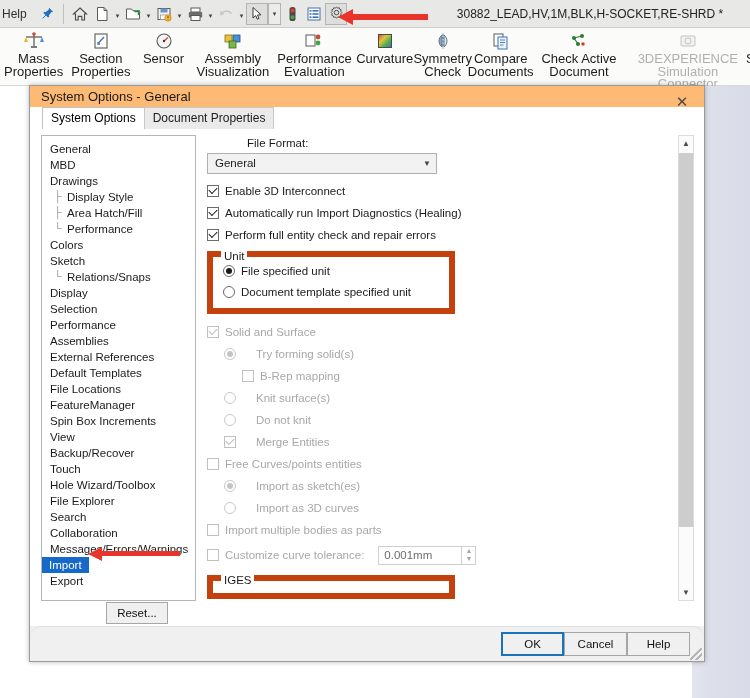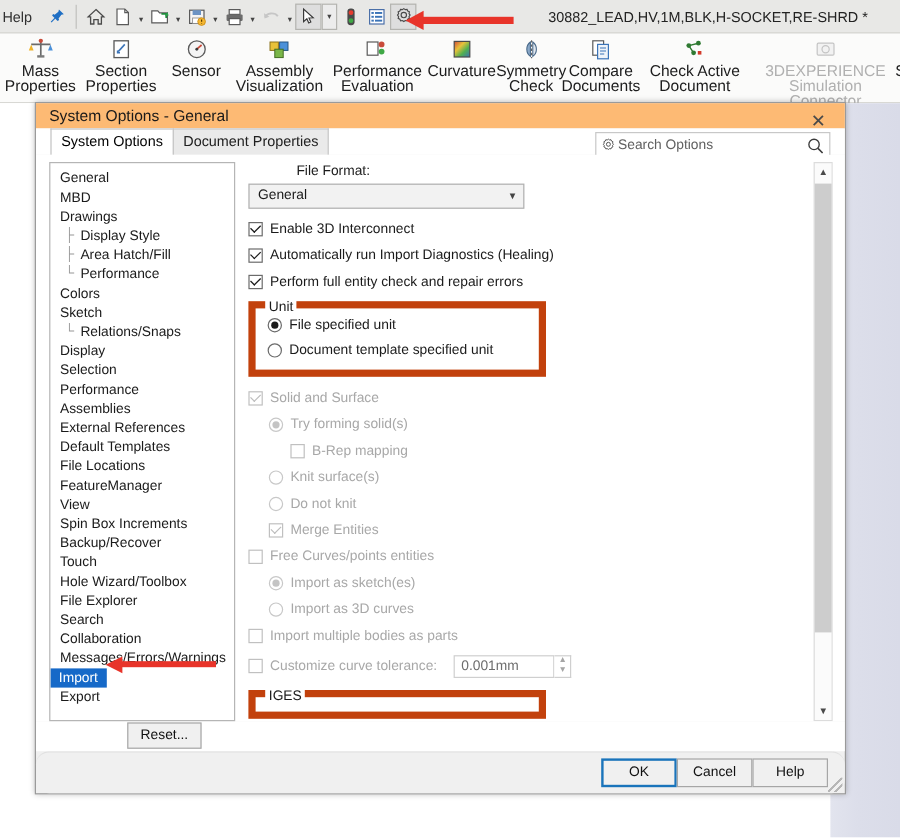--- a/index.html
+++ b/index.html
@@ -193,21 +193,21 @@
   .group{
     border:6px solid #c2410c; margin:2px 0 12px 0; width:248px;
     padding:8px 10px 10px 10px; position:relative;
   }
   .group-title{
     position:absolute; top:-7px; left:8px; background:#fff;
     padding:0 3px; font-size:11.5px; color:#1a1a1a;
   }
   .group.iges{ height:24px; padding:0; margin-top:4px; width:248px; }
 
-  .ind1{ margin-left:17px; }
+  .ind1{ margin-left:17px;gap:14px; }
   .ind2{ margin-left:35px; }
 
   .spinrow{ display:flex; align-items:center; margin-bottom:10px; }
   .spinbox{
     margin-left:14px; width:84px; height:19px; border:1px solid #cfcfcf;
     background:#fff; display:flex; align-items:center; padding-left:5px;
     font-size:11.5px; color:#6d6d6d;
   }
   .spinbtns{
     width:14px; height:19px; border:1px solid #cfcfcf; border-left:none;
@@ -522,35 +522,20 @@
   <div class="dlg-titlebar">
     <div class="dlg-title">System Options - General</div>
     <div class="dlg-close">✕</div>
   </div>
 
   <div class="dlg-subbar">
     <div class="tabs">
       <div class="tab active">System Options</div>
       <div class="tab">Document Properties</div>
     </div>
-    <div class="search-wrap">
-      <div class="search-gear">
-        <svg width="12" height="12" viewBox="0 0 16 16">
-            <path d="M8 1.3 L9.3 2.2 L10.9 1.9 L11.5 3.4 L13 4.1 L12.6 5.7 L13.6 7 L12.6 8.3 L13 9.9 L11.5 10.6 L10.9 12.1 L9.3 11.8 L8 12.7 L6.7 11.8 L5.1 12.1 L4.5 10.6 L3 9.9 L3.4 8.3 L2.4 7 L3.4 5.7 L3 4.1 L4.5 3.4 L5.1 1.9 L6.7 2.2 Z" fill="none" stroke="#555" stroke-width="1.1"></path>
-            <circle cx="8" cy="7" r="2.2" fill="none" stroke="#555" stroke-width="1.1"></circle>
-          </svg>
-      </div>
-      <input class="search-input" type="text" value="" placeholder="Search Options" style="">
-      <div class="search-mag">
-        <svg width="15" height="15" viewBox="0 0 16 16">
-            <circle cx="6.8" cy="6.8" r="4.6" fill="none" stroke="#3a3a3a" stroke-width="1.2"></circle>
-            <path d="M10.3 10.3 L14.4 14.4" stroke="#3a3a3a" stroke-width="1.4"></path>
-          </svg>
-      </div>
-    </div>
   </div>
 
   <div class="dlg-body">
 
     <div class="optlist">
       <div class="opt">
           <span>General</span>
         </div>
       <div class="opt">
           <span>MBD</span>
@@ -598,24 +583,24 @@
       <div class="opt">
           <span>Default Templates</span>
         </div>
       <div class="opt">
           <span>File Locations</span>
         </div>
       <div class="opt">
           <span>FeatureManager</span>
         </div>
       <div class="opt">
+          <span>Spin Box Increments</span>
+        </div>
+      <div class="opt">
           <span>View</span>
-        </div>
-      <div class="opt">
-          <span>Spin Box Increments</span>
         </div>
       <div class="opt">
           <span>Backup/Recover</span>
         </div>
       <div class="opt">
           <span>Touch</span>
         </div>
       <div class="opt">
           <span>Hole Wizard/Toolbox</span>
         </div>

